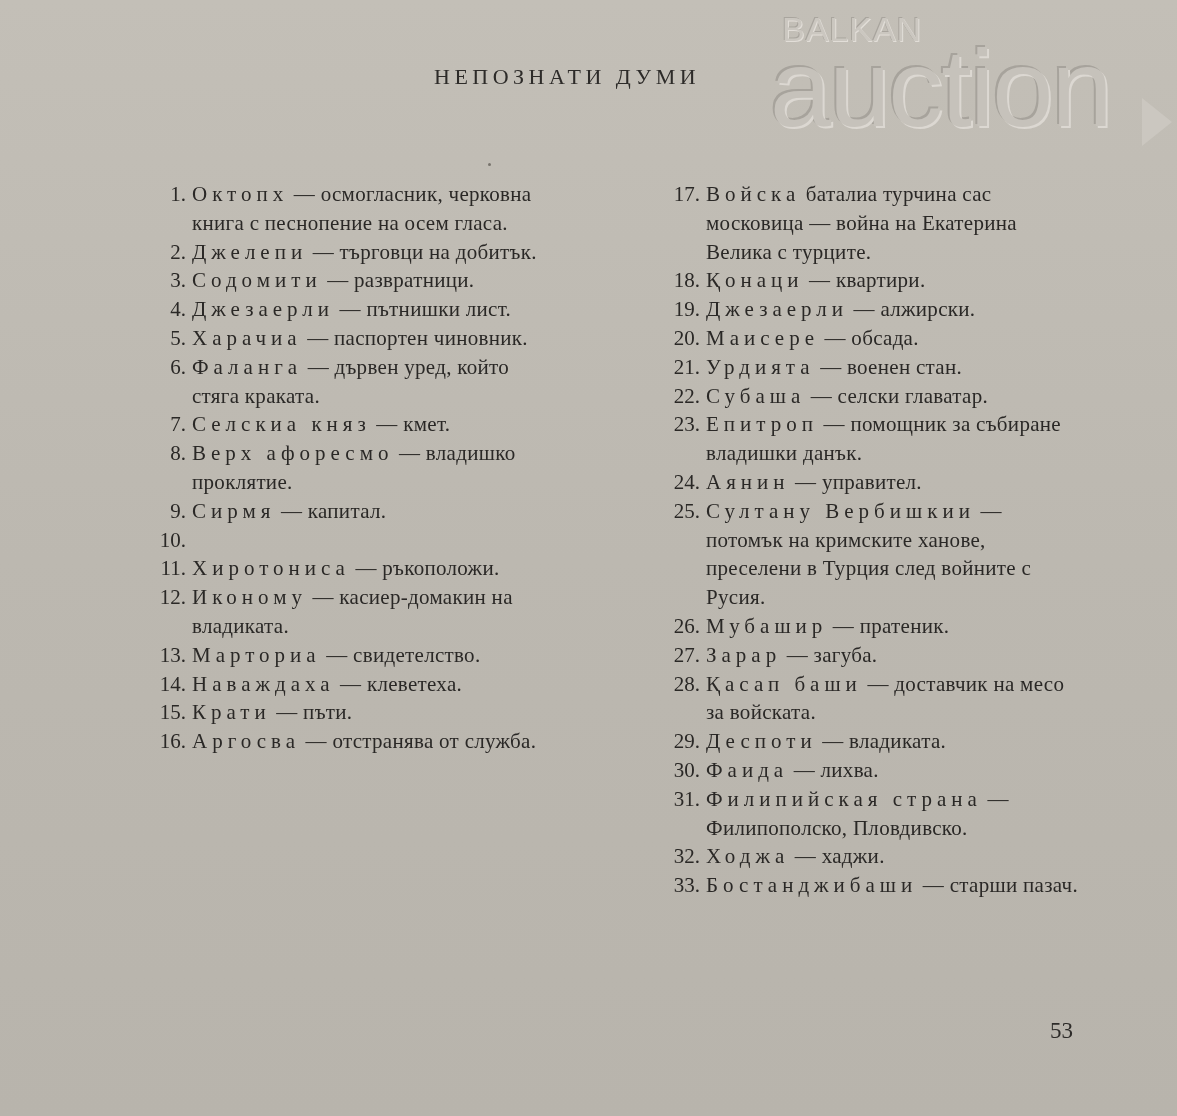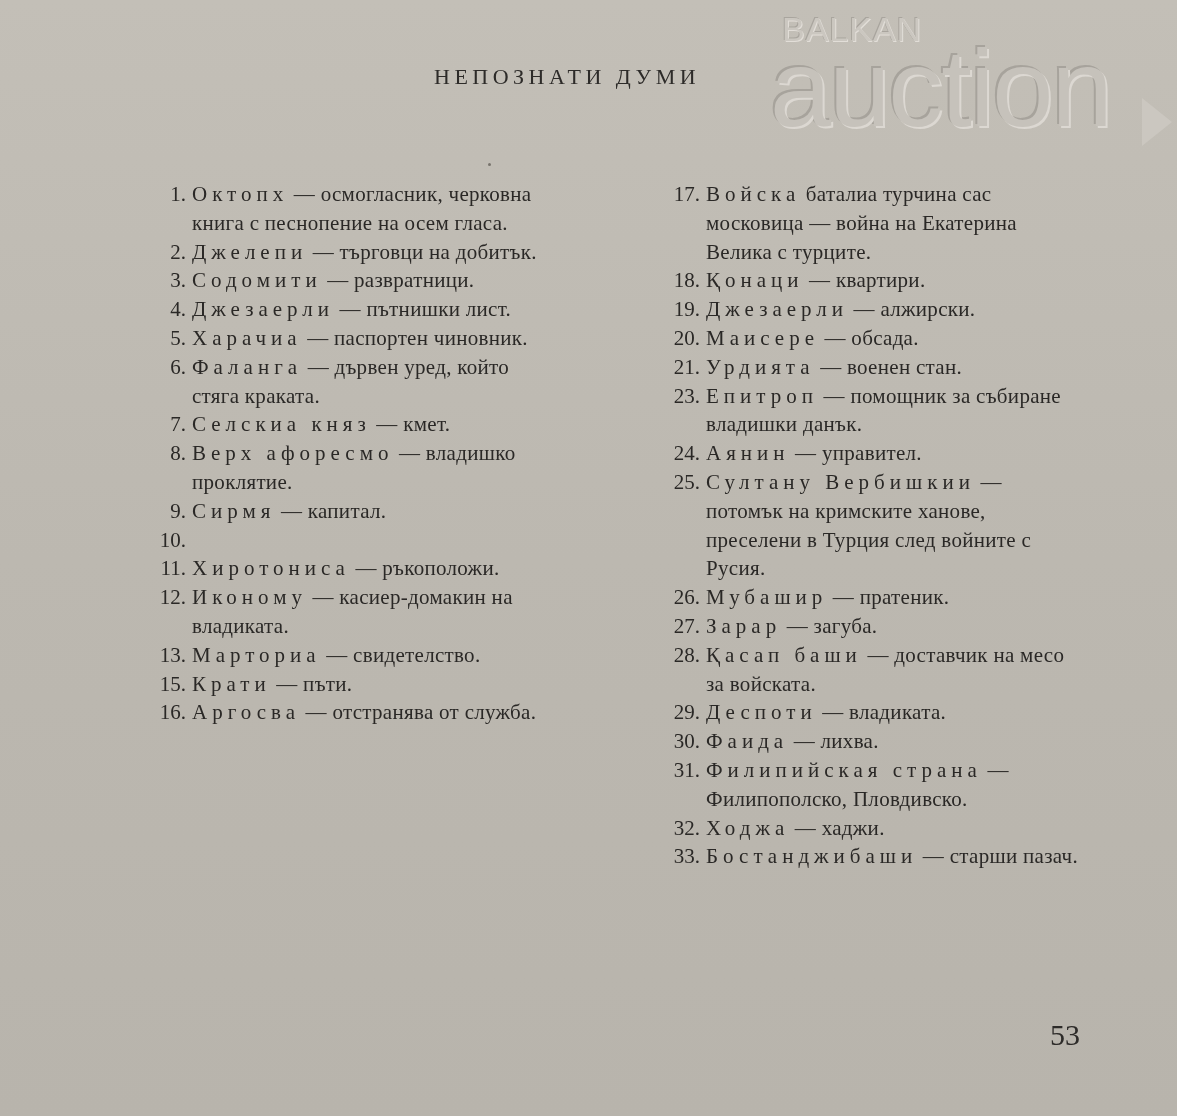--- a/index.html
+++ b/index.html
@@ -46,21 +46,21 @@
   .col { position: absolute; top: 180px; }
   .col.left { left: 130px; width: 420px; }
   .col.right { left: 648px; width: 430px; }
   .entry { display: flex; align-items: flex-start; font-size: 21px; line-height: 28.8px; }
   .num { width: 56px; text-align: right; padding-right: 6px; flex: none; }
   .col.right .num { width: 52px; }
   .body { flex: 1; }
   .term { letter-spacing: 5px; margin-top: 24px; }
   .def { letter-spacing: 0.3px; }
   .page-number {
-    position: absolute; left: 1050px; top: 1018px; font-size: 30px; color: #2d2b29;
+    position: absolute; left: 1050px; top: 1018px; font-size: 23px; color: #2d2b29;
   }
 </style>
 </head>
 <body>
 
 <div class="page">
 
   <div class="watermark">
     <div class="wm-balkan">BALKAN</div>
     <div class="wm-auction">auction</div>
@@ -116,20 +116,24 @@
       </div>
     <div class="entry">
         <span class="num">12.</span>
         <span class="body"><span class="term">Иконому</span><span class="def"> — касиер-домакин на владиката.</span></span>
       </div>
     <div class="entry">
         <span class="num">13.</span>
         <span class="body"><span class="term">Марториа</span><span class="def"> — свидетелство.</span></span>
       </div>
     <div class="entry">
+        <span class="num">14.</span>
+        <span class="body"><span class="term">Наваждаха</span><span class="def"> — клеветеха.</span></span>
+      </div>
+    <div class="entry">
         <span class="num">15.</span>
         <span class="body"><span class="term">Крати</span><span class="def"> — пъти.</span></span>
       </div>
     <div class="entry">
         <span class="num">16.</span>
         <span class="body"><span class="term">Аргосва</span><span class="def"> — отстранява от служба.</span></span>
       </div>
   </div>
 
   <div class="col right">
@@ -147,20 +151,24 @@
       </div>
     <div class="entry">
         <span class="num">20.</span>
         <span class="body"><span class="term">Маисере</span><span class="def"> — обсада.</span></span>
       </div>
     <div class="entry">
         <span class="num">21.</span>
         <span class="body"><span class="term">Урдията</span><span class="def"> — военен стан.</span></span>
       </div>
     <div class="entry">
+        <span class="num">22.</span>
+        <span class="body"><span class="term">Субаша</span><span class="def"> — селски главатар.</span></span>
+      </div>
+    <div class="entry">
         <span class="num">23.</span>
         <span class="body"><span class="term">Епитроп</span><span class="def"> — помощник за събиране владишки данък.</span></span>
       </div>
     <div class="entry">
         <span class="num">24.</span>
         <span class="body"><span class="term">Аянин</span><span class="def"> — управител.</span></span>
       </div>
     <div class="entry">
         <span class="num">25.</span>
         <span class="body"><span class="term">Султану Вербишкии</span><span class="def"> — потомък на кримските ханове, преселени в Турция след войните с Русия.</span></span>

